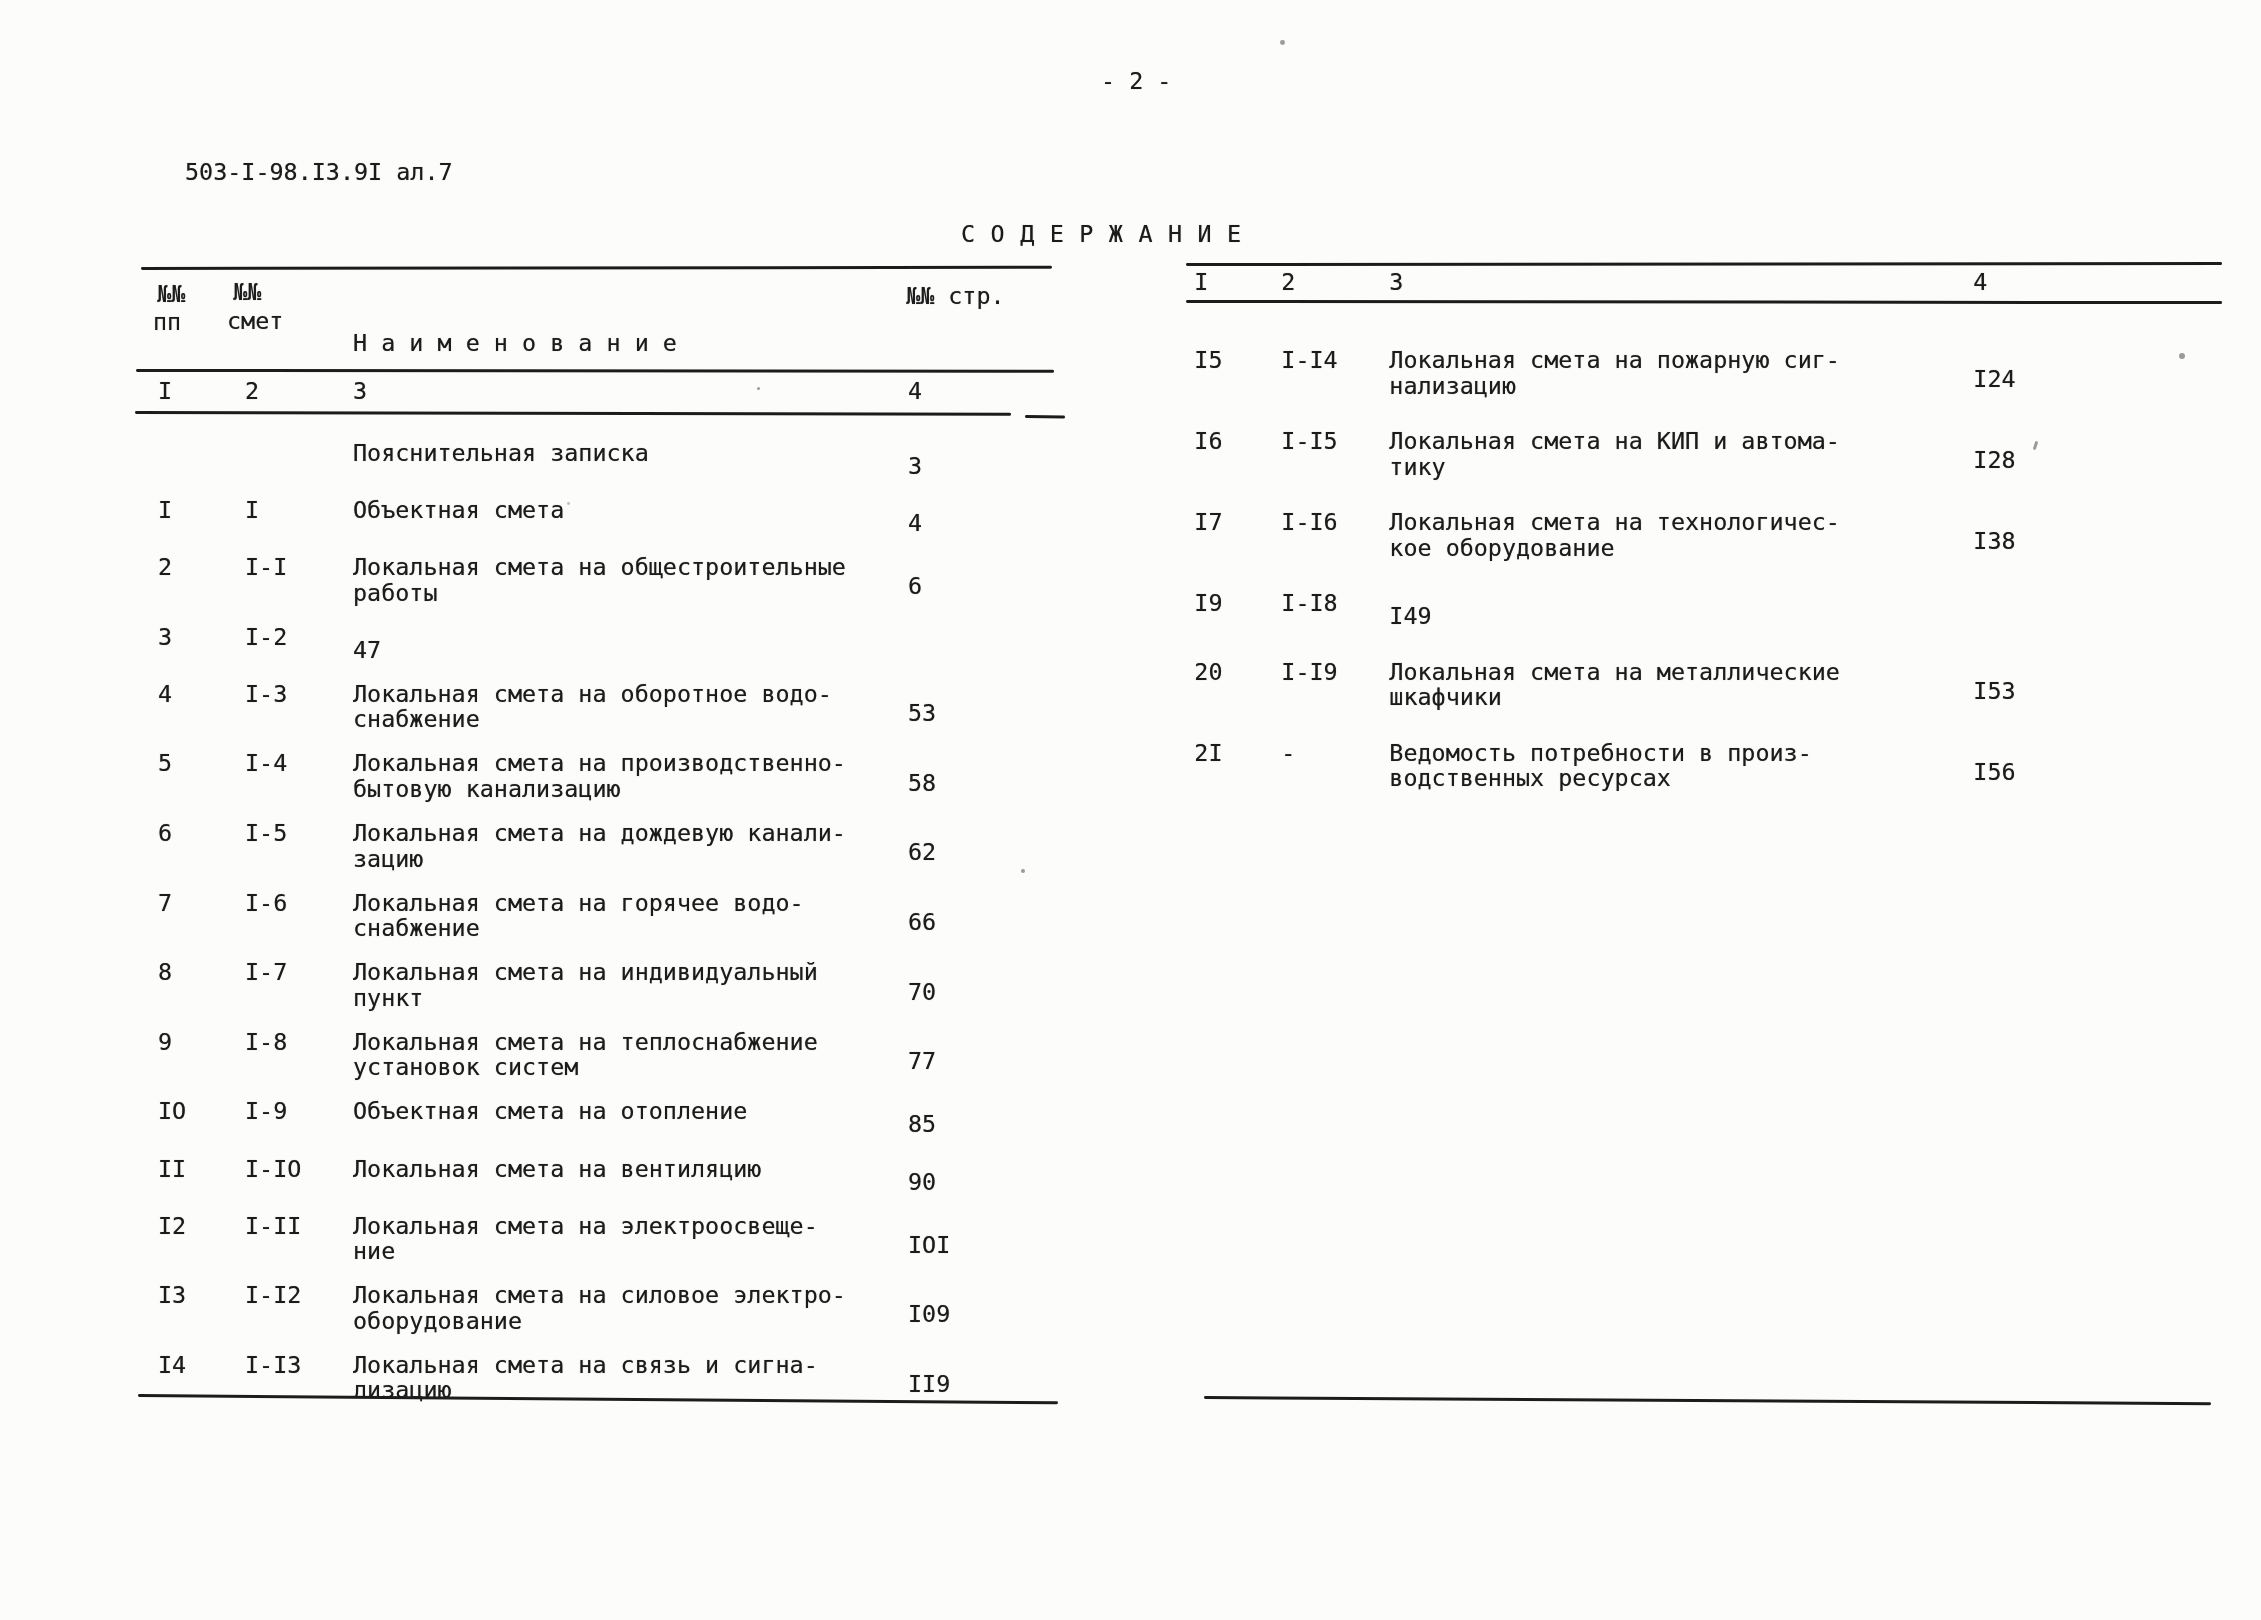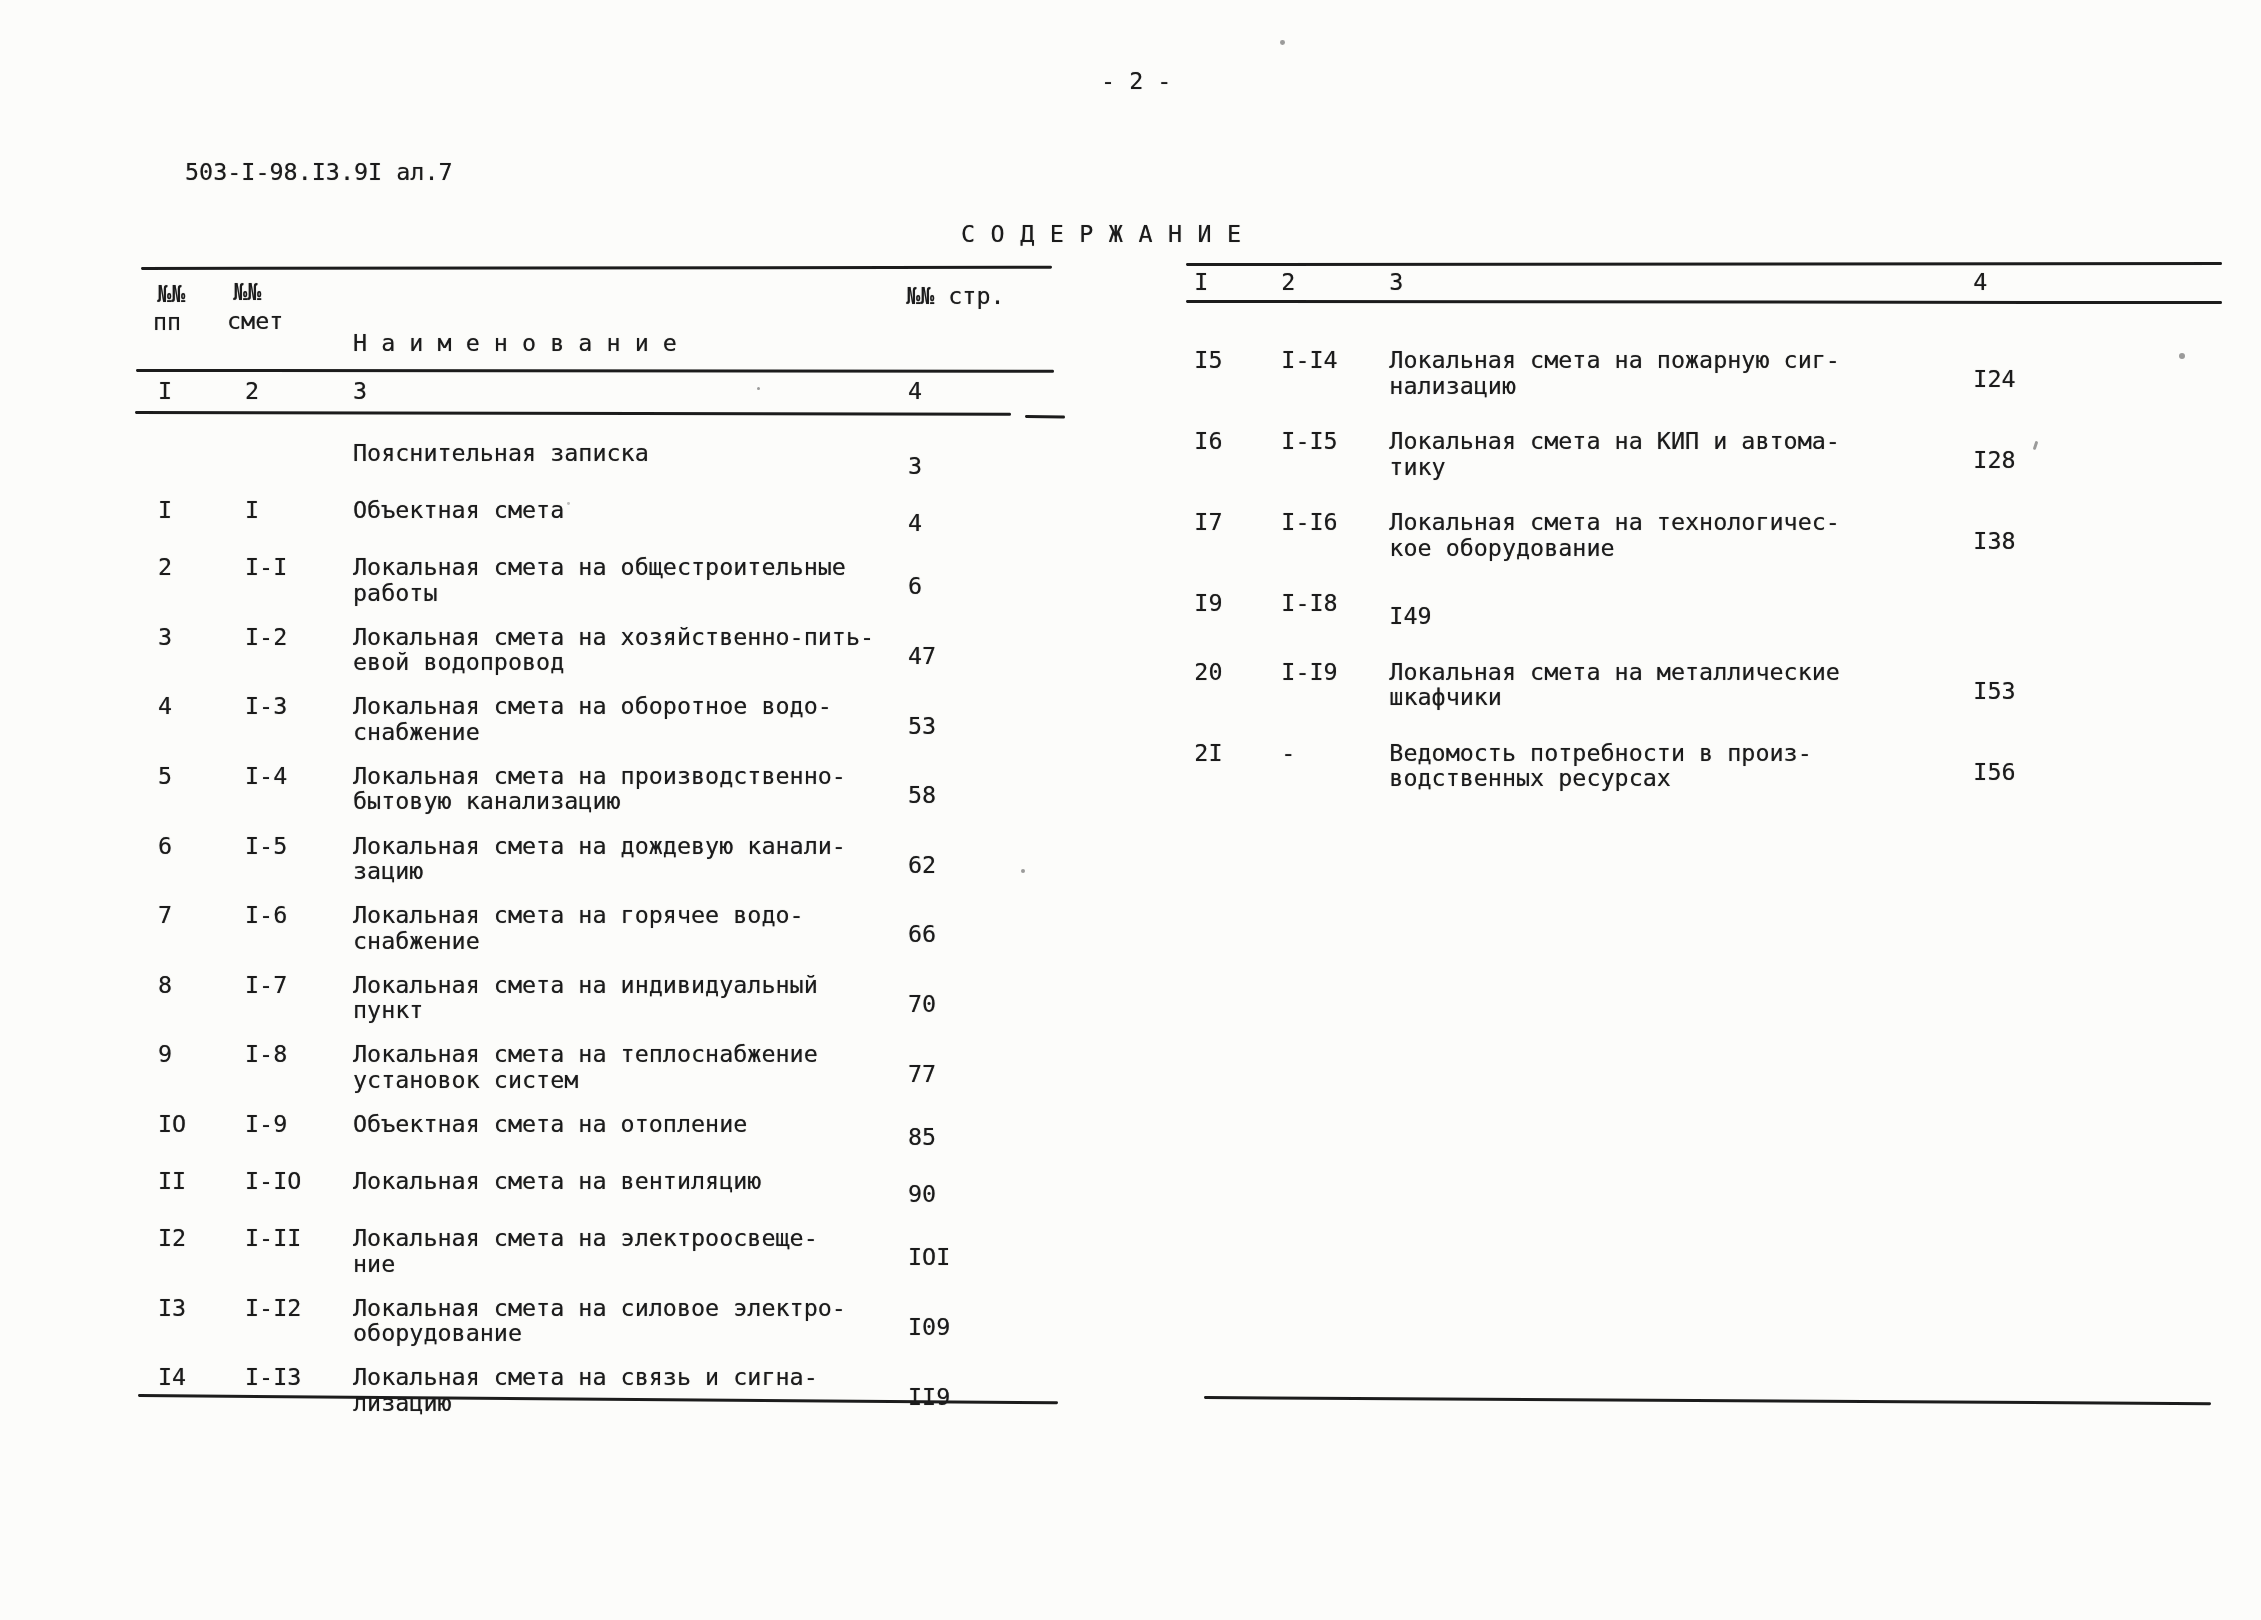--- a/index.html
+++ b/index.html
@@ -84,22 +84,20 @@
         <span class="cell">2</span>
         <span class="cell">І-І</span>
         <span class="cell name">Локальная смета на общестроительные
 работы</span>
         <span class="cell pg">6</span>
       </div>
 
       <div class="toc-row">
         <span class="cell">3</span>
         <span class="cell">І-2</span>
-        <span class="cell name">Локальная смета на хозяйственно-пить-
-евой водопровод</span>
         <span class="cell pg">47</span>
       </div>
 
       <div class="toc-row">
         <span class="cell">4</span>
         <span class="cell">І-3</span>
         <span class="cell name">Локальная смета на оборотное водо-
 снабжение</span>
         <span class="cell pg">53</span>
       </div>

